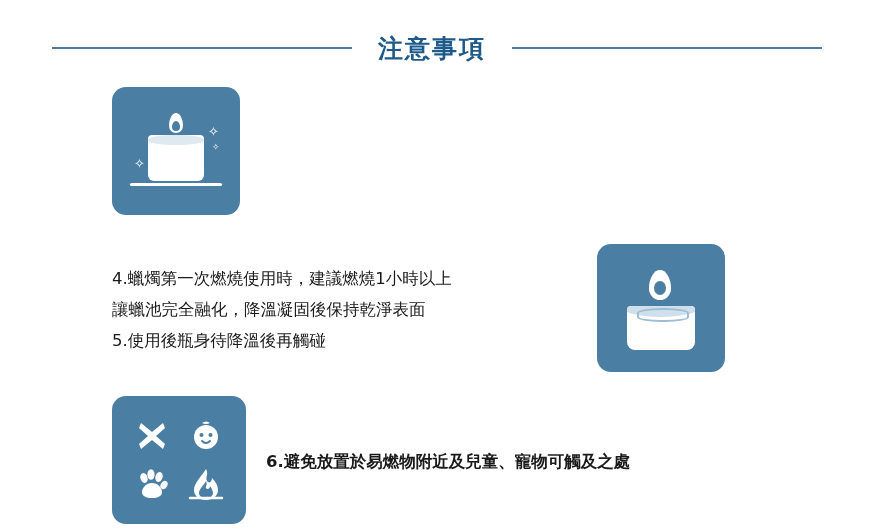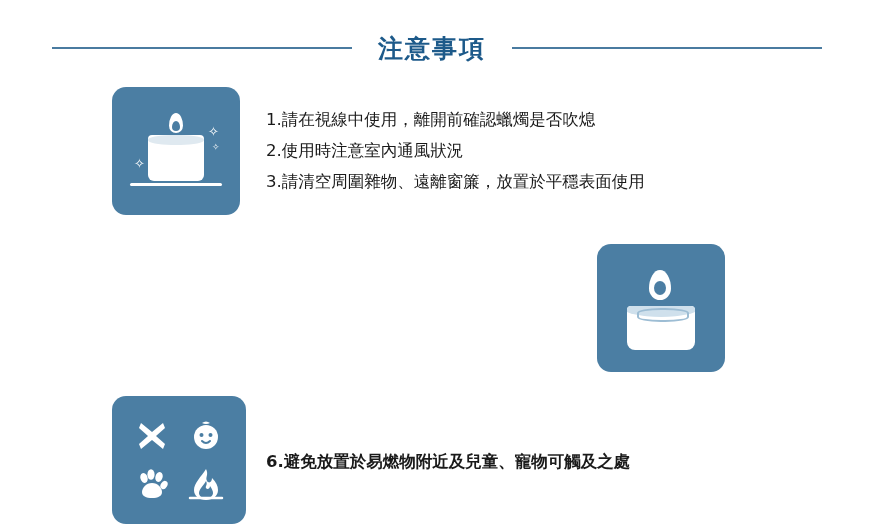--- a/index.html
+++ b/index.html
@@ -238,34 +238,34 @@
 
   <div class="tile" id="tile-candle">
     <div class="candle-flame"></div>
     <div class="candle-body"></div>
     <div class="candle-base"></div>
     <span class="spark s1">✧</span>
     <span class="spark s2">✧</span>
     <span class="spark s3">✧</span>
   </div>
 
-  <div class="textblock" id="block-a">
-    <span class="line">1.請在視線中使用，離開前確認蠟燭是否吹熄</span>
-    <span class="line">2.使用時注意室內通風狀況</span>
-    <span class="line">3.請清空周圍雜物、遠離窗簾，放置於平穩表面使用</span>
-  </div>
 
   <div class="tile" id="tile-wax">
     <div class="wax-jar">
       <div class="pool"></div>
       <div class="ring"></div>
     </div>
     <div class="wax-drop"></div>
   </div>
 
+  <div class="textblock" id="block-b">
+    <span class="line">4.蠟燭第一次燃燒使用時，建議燃燒1小時以上</span>
+    <span class="line">讓蠟池完全融化，降溫凝固後保持乾淨表面</span>
+    <span class="line">5.使用後瓶身待降溫後再觸碰</span>
+  </div>
 
   <div class="tile" id="tile-warning">
     <div class="quad" id="q-x">
       <svg width="34" height="34" viewBox="0 0 34 34" aria-hidden="true">
         <path d="M6 4 L17 13 L28 4 L30 9 L21 17 L30 25 L28 30 L17 21 L6 30 L4 25 L13 17 L4 9 Z" fill="#ffffff"></path>
       </svg>
     </div>
     <div class="quad" id="q-baby">
       <svg width="34" height="34" viewBox="0 0 34 34" aria-hidden="true">
         <circle cx="17" cy="18" r="12" fill="#ffffff"></circle>

